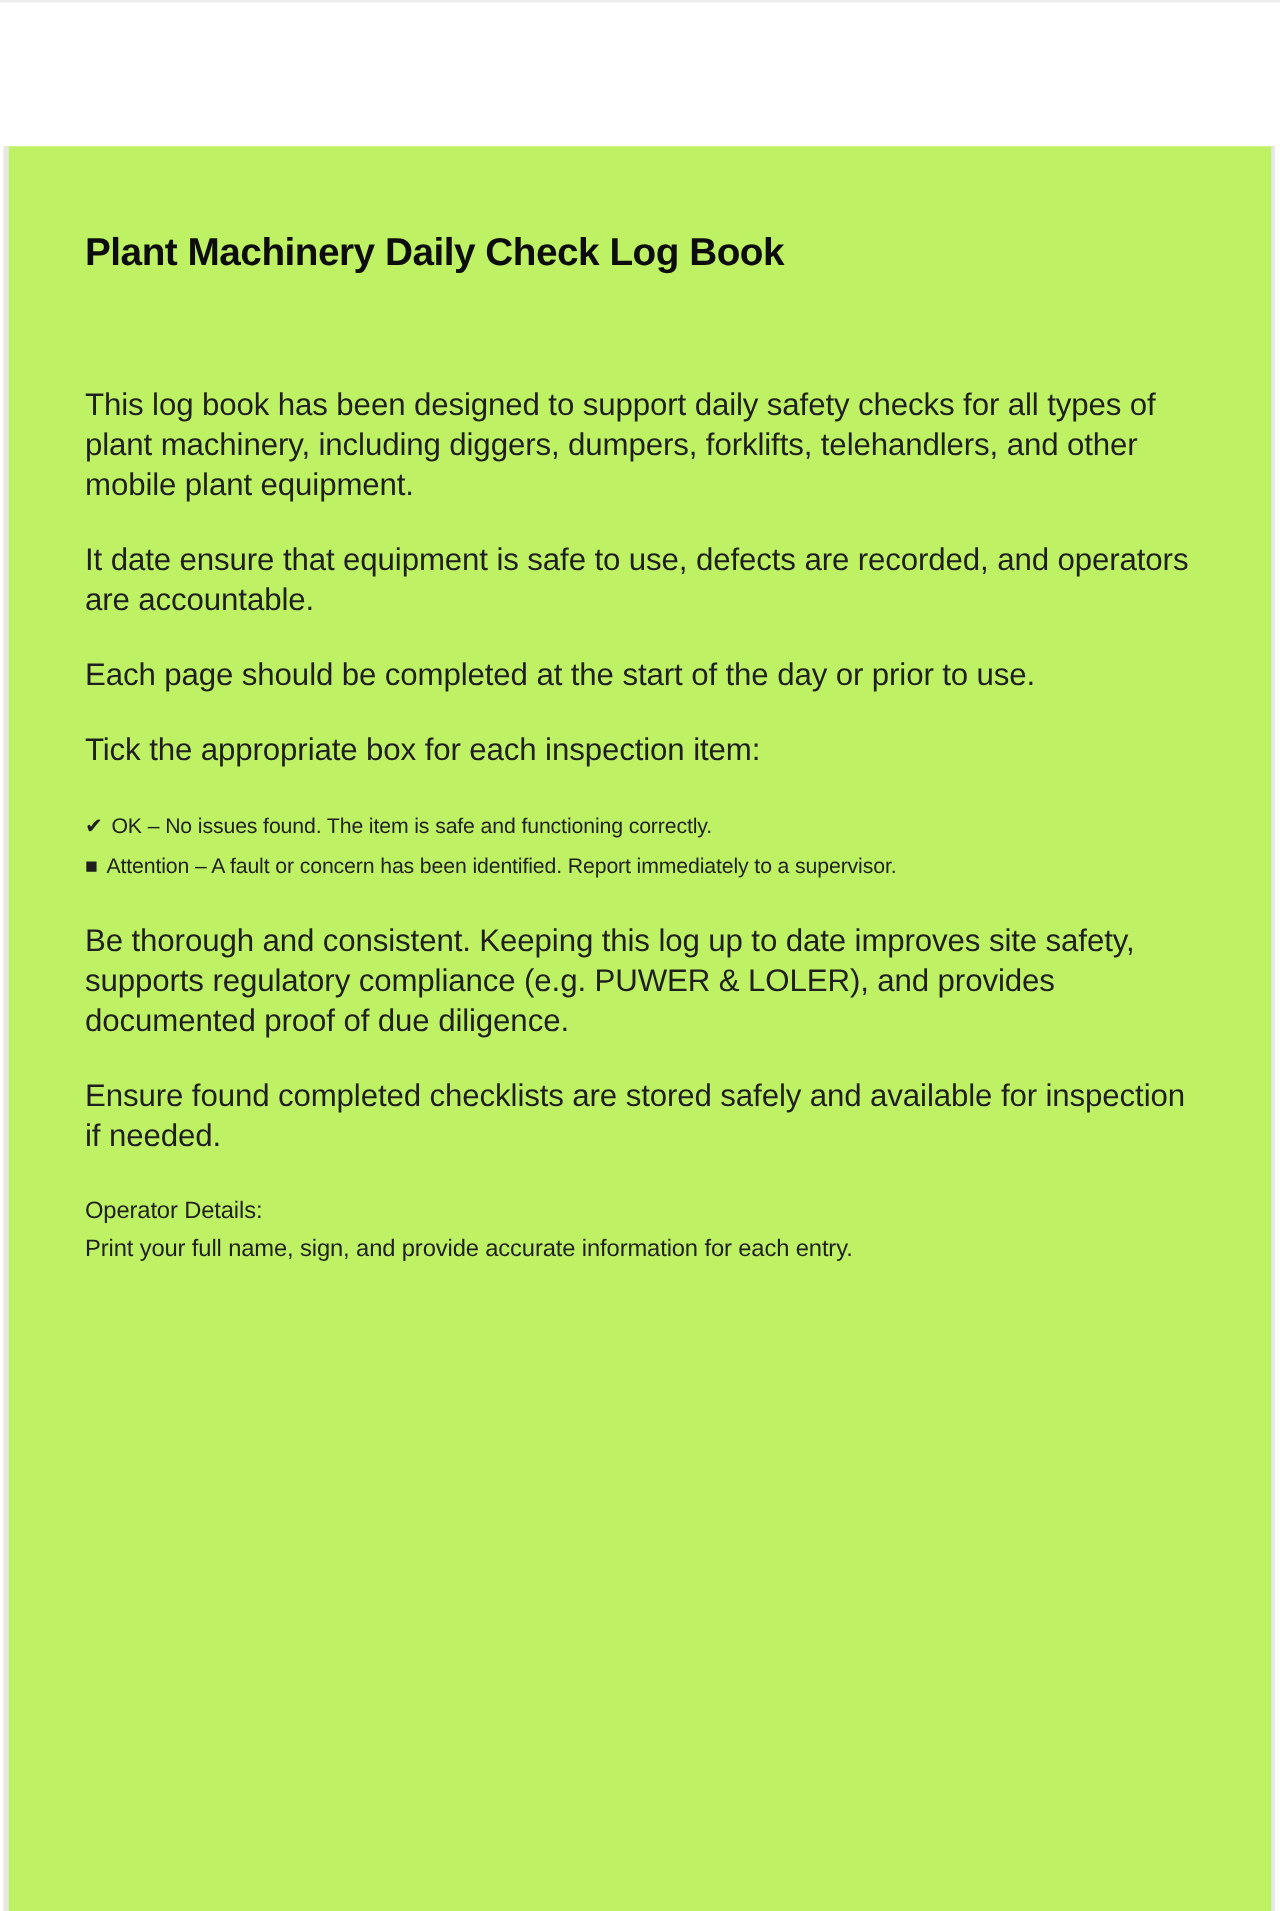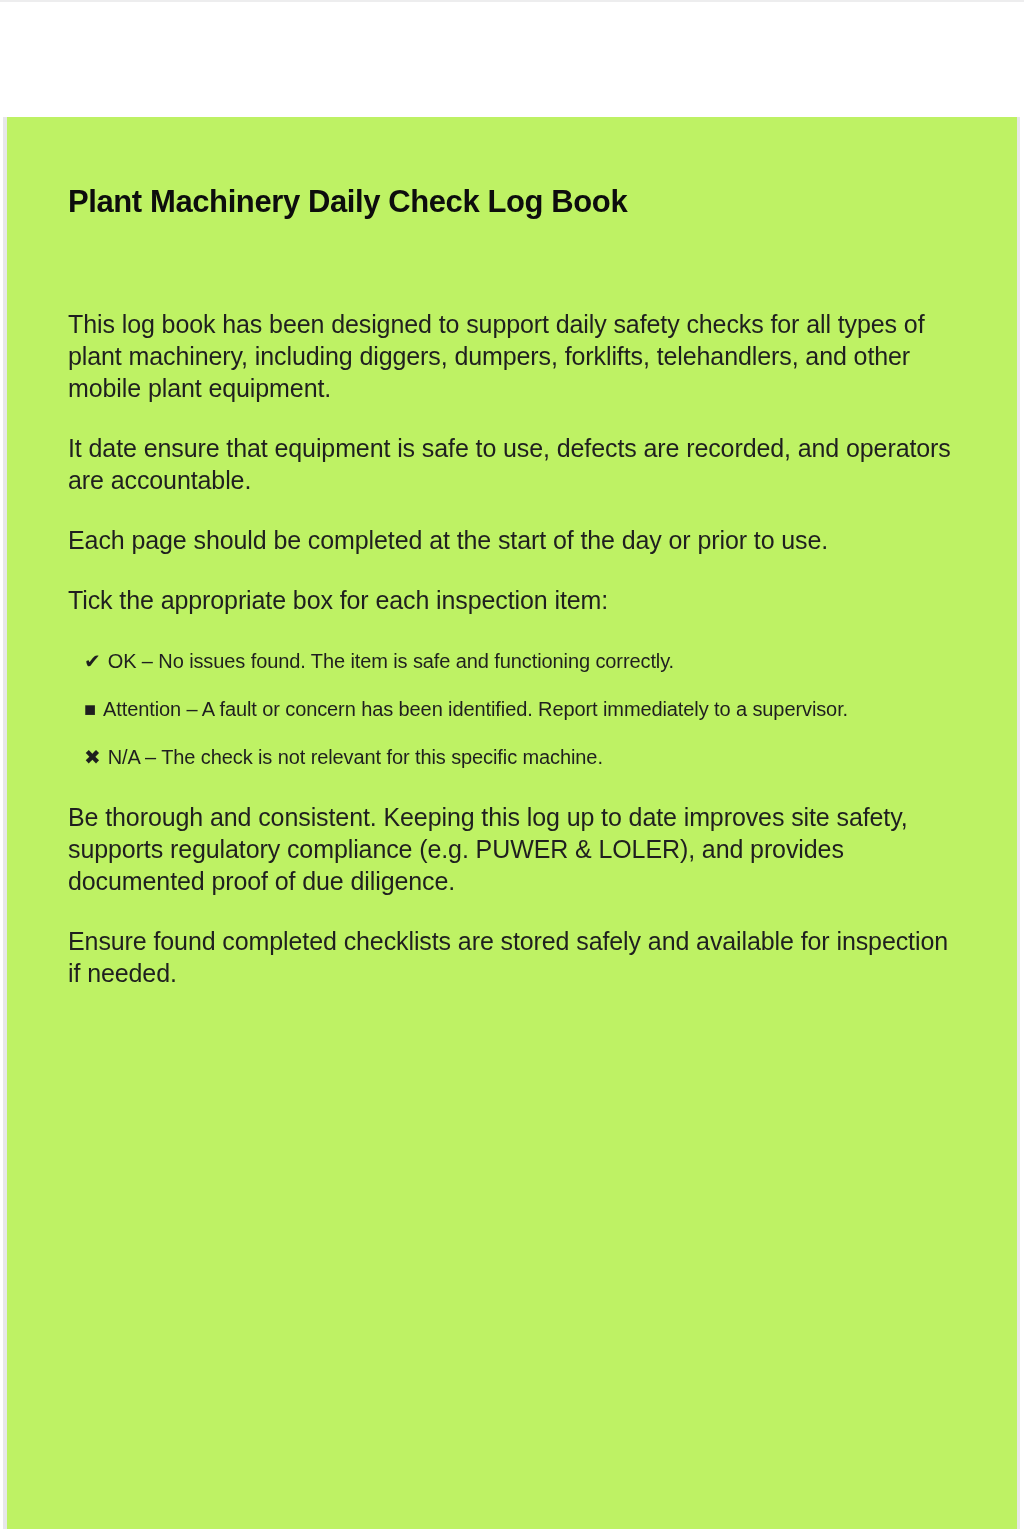--- a/index.html
+++ b/index.html
@@ -50,22 +50,22 @@
     line-height: 32px;
     letter-spacing: -0.1px;
   }
   p.first-para {
     margin-top: 87px;
   }
   .legend {
     margin: 29px 0 0 0;
   }
   .legend-line {
-    margin: 16px;
-    font-size: 20px;
+    margin: 0;
+    font-size: 17px;
     line-height: 32px;
     letter-spacing: -0.1px;
   }
   .legend-line .sym {
     margin-right: 7px;
   }
   .operator-block {
     margin: 28px 0 0 0;
   }
   .operator-block p {
@@ -93,25 +93,26 @@
 
     <p class="body-para">Tick the appropriate box for each inspection item:</p>
 
     <div class="legend">
       <p class="legend-line">
         <span class="sym">✔</span><span>OK – No issues found. The item is safe and functioning correctly.</span>
       </p>
       <p class="legend-line">
         <span class="sym">■</span><span>Attention – A fault or concern has been identified. Report immediately to a supervisor.</span>
       </p>
-      <p class="legend-line">
-        <span class="sym">✖</span><span>N/A – The check is not relevant for this specific machine.</span>
-      </p>
     </div>
 
     <p class="body-para">Be thorough and consistent. Keeping this log up to date improves site safety, supports regulatory compliance (e.g. PUWER &amp; LOLER), and provides documented proof of due diligence.</p>
 
     <p class="body-para">Ensure found completed checklists are stored safely and available for inspection if needed.</p>
 
 
+    <div class="operator-block">
+      <p>Operator Details:</p>
+      <p>Print your full name, sign, and provide accurate information for each entry.</p>
+    </div>
 
   </div>
 </div>
 
 </body></html>

